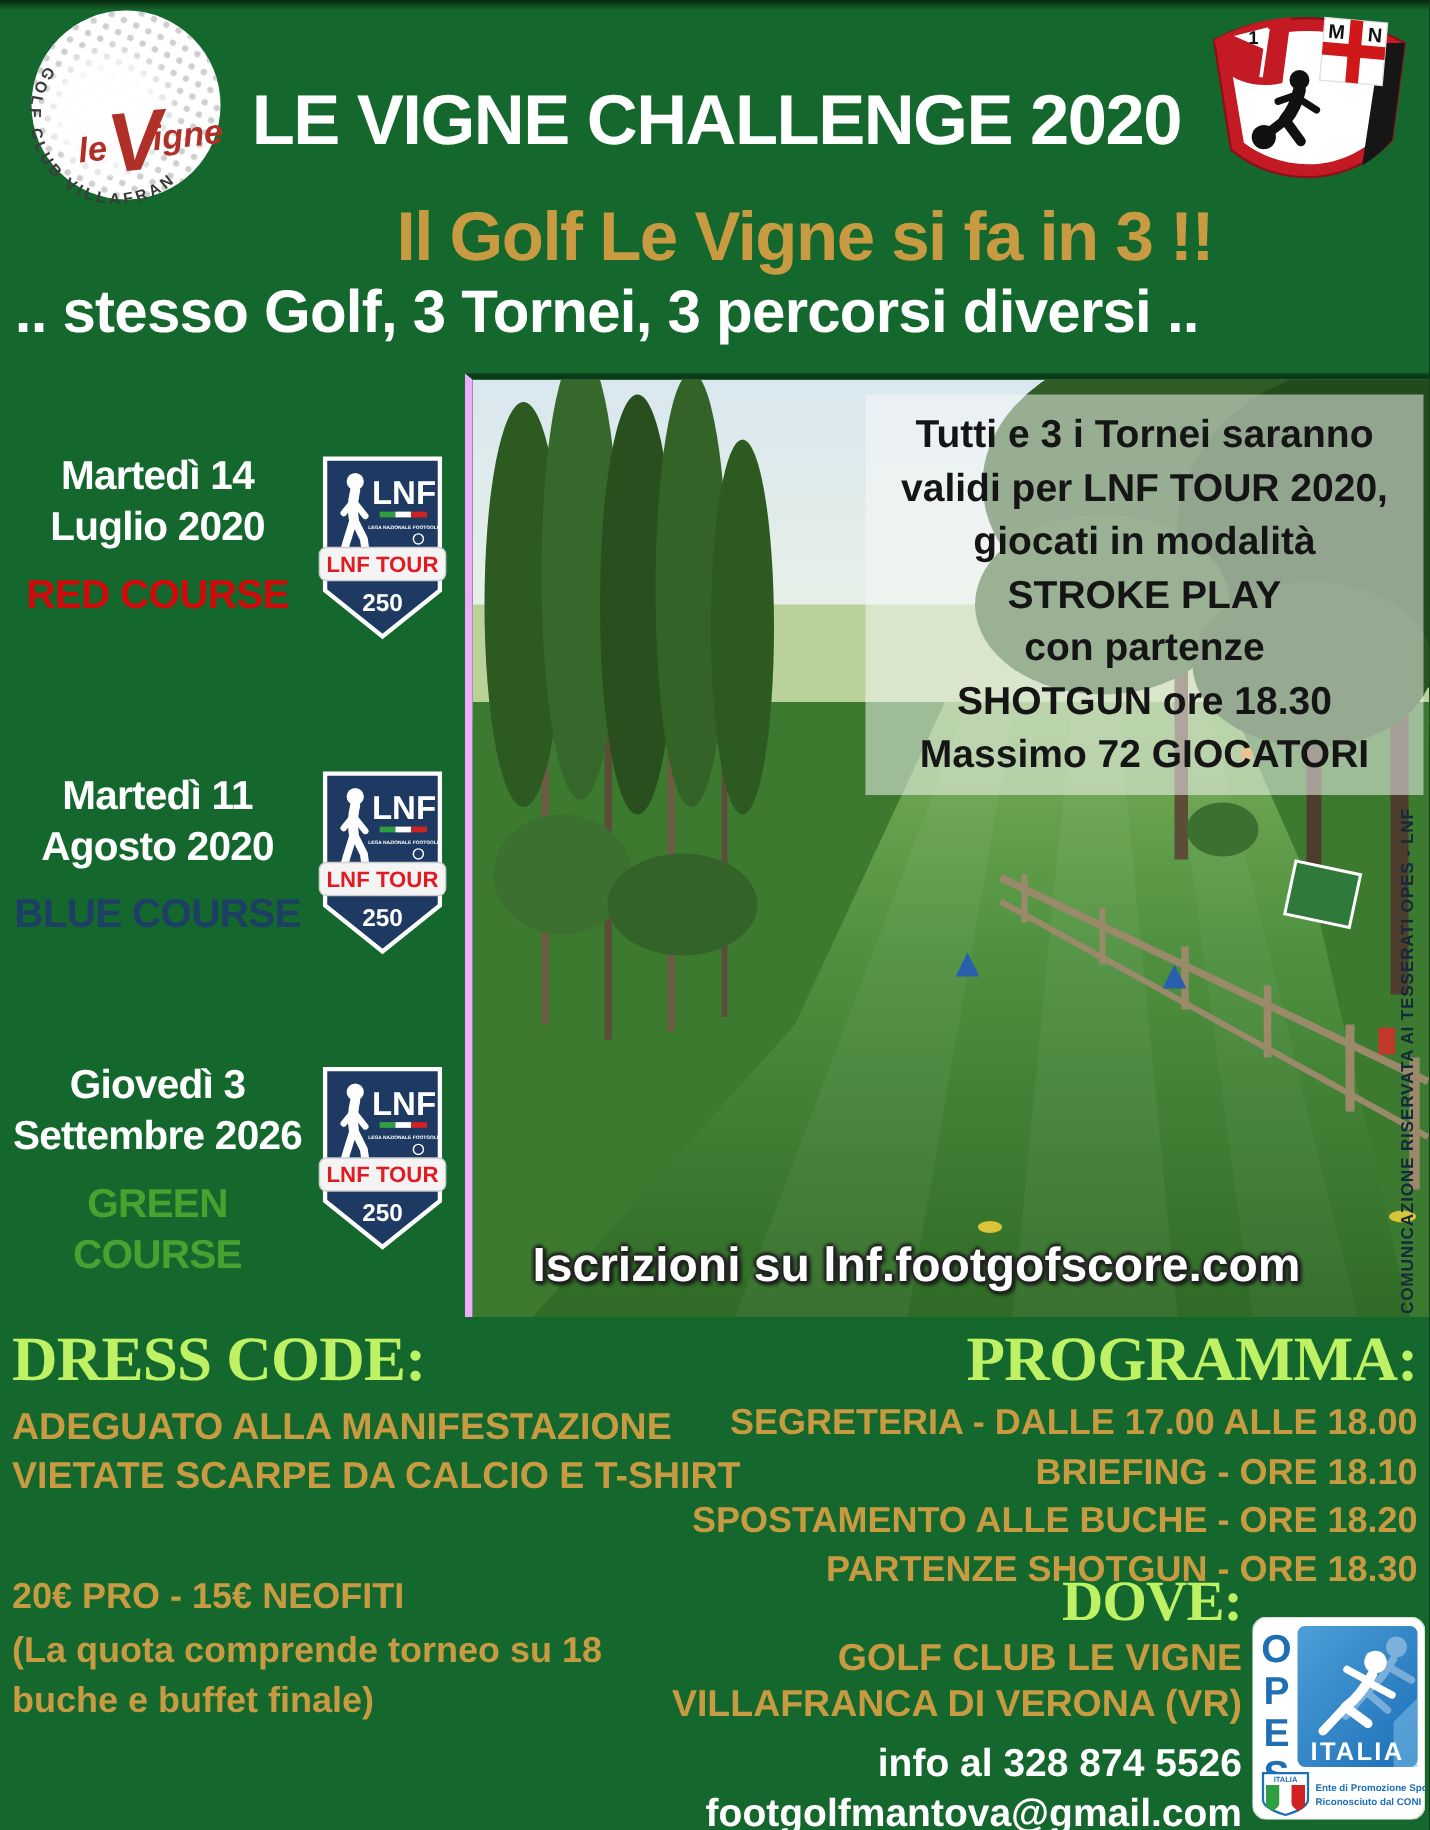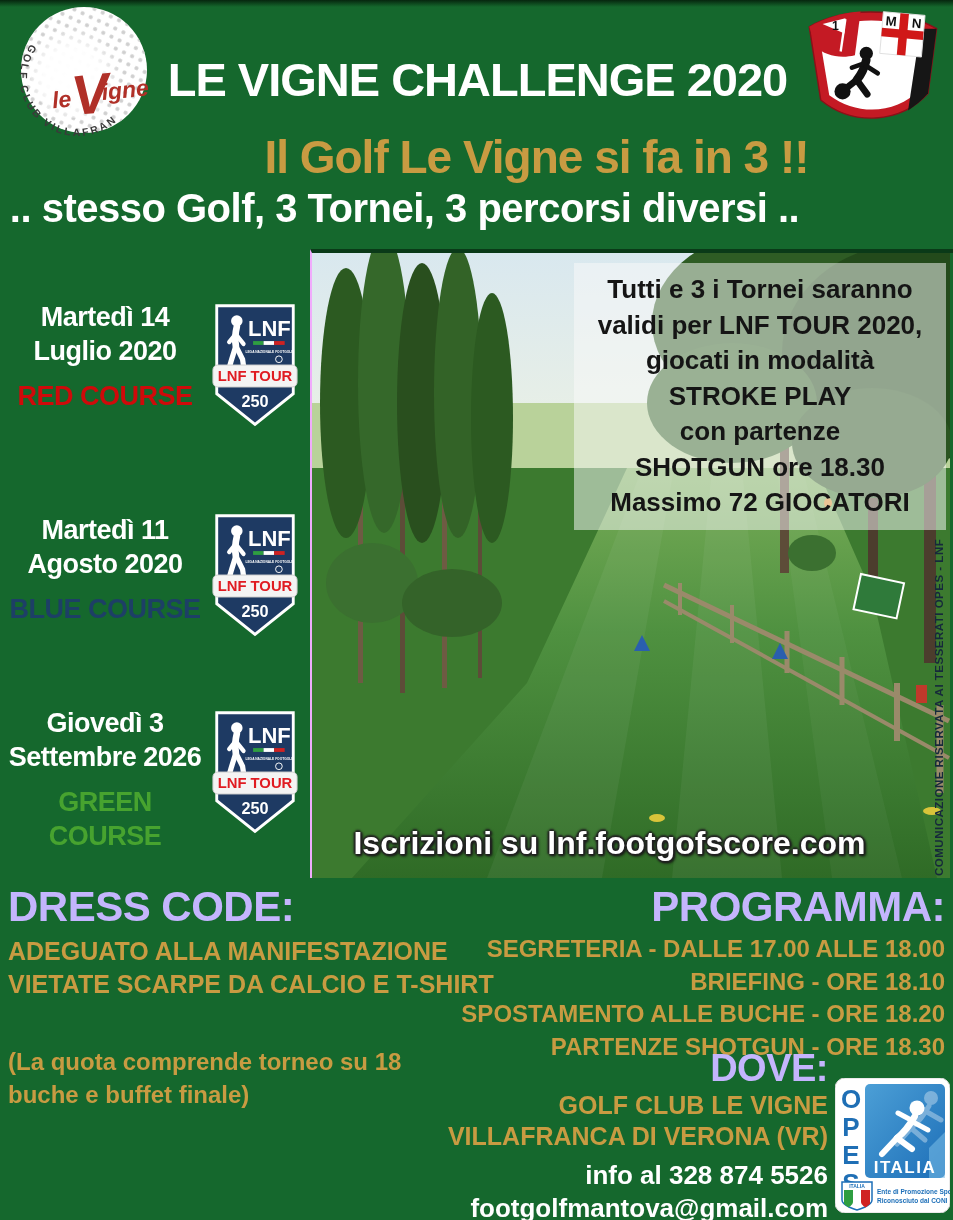--- a/index.html
+++ b/index.html
@@ -16,37 +16,37 @@
   .title{position:absolute;left:160px;top:52px;width:635px;text-align:center;
     font-size:47px;letter-spacing:-1px;white-space:nowrap;}
   .headline{position:absolute;left:120px;top:130px;width:833px;text-align:center;
     font-size:46px;letter-spacing:-1px;color:#c89b42;white-space:nowrap;}
   .subheadline{position:absolute;left:0;top:186px;width:809px;text-align:center;
     font-size:40px;letter-spacing:-0.5px;white-space:nowrap;}
   .club-logo{position:absolute;left:4px;top:2px;width:158px;height:145px;}
   .crest{position:absolute;left:796px;top:4px;width:152px;height:132px;}
   
   .photo{position:absolute;left:310px;top:249px;width:643px;height:629px;
-    border-left:2px solid #f0abfc;border-top:4px solid #0a3a18;overflow:hidden;}
+    border-left:5px solid #f0abfc;border-top:4px solid #0a3a18;overflow:hidden;}
   .photo-overlay{position:absolute;left:262px;top:10px;width:372px;
     background:rgba(250,250,250,.52);color:#151515;text-align:center;
     font-size:26px;line-height:35.5px;padding:9px 0;}
   .registration{position:absolute;left:0;right:46px;bottom:16px;text-align:center;
     font-size:32px;color:#fff;white-space:nowrap;
     text-shadow:-2px 0 2px #222,2px 0 2px #222,0 -2px 2px #222,0 2px 2px #222,2px 2px 3px #111;}
   .side-note{position:absolute;right:8px;bottom:2px;height:330px;
     writing-mode:vertical-rl;transform:rotate(180deg);
     font-size:11.5px;letter-spacing:.5px;color:#16293b;white-space:nowrap;}
   
   .t-block{position:absolute;left:0;width:210px;text-align:center;
     font-size:27px;line-height:34px;letter-spacing:-0.5px;}
   .t-course{margin-top:11px;font-size:27px;}
   .lnf-badge{position:absolute;left:211px;width:88px;height:130px;}
   
-  .sec-title{font-size:40px;letter-spacing:-0.5px;line-height:46px;color:#c4b5fd;}
+  .sec-title{font-size:40px;letter-spacing:-0.5px;line-height:46px;color:#bef264;font-family:Liberation Serif, serif;}
   .gold{color:#c89b42;}
   .dress{position:absolute;left:8px;top:884px;text-align:left;}
   .dress .line{font-size:25px;line-height:33px;}
   .program{position:absolute;right:8px;top:884px;text-align:right;}
   .program .line{font-size:24px;line-height:32.5px;}
   .cost{position:absolute;left:8px;top:1042px;text-align:left;}
   .cost .line{font-size:24px;line-height:33px;}
   .where{position:absolute;right:125px;top:1046px;text-align:right;}
   .where .sec-title{font-size:38px;line-height:44px;}
   .where .line{font-size:25px;line-height:31px;}
@@ -283,20 +283,21 @@
 
   <div class="program">
     <div class="sec-title" style="font-size:42px">PROGRAMMA:</div>
     <div class="line gold" style="margin-top:3px">SEGRETERIA - DALLE 17.00 ALLE 18.00</div>
     <div class="line gold">BRIEFING - ORE 18.10</div>
     <div class="line gold">SPOSTAMENTO ALLE BUCHE - ORE 18.20</div>
     <div class="line gold">PARTENZE SHOTGUN - ORE 18.30</div>
   </div>
 
   <div class="cost">
+    <div class="line gold" style="margin-top:6px">20€ PRO - 15€ NEOFITI</div>
     <div class="line gold" style="margin-top:3px">(La quota comprende torneo su 18</div>
     <div class="line gold">buche e buffet finale)</div>
   </div>
 
   <div class="where">
     <div class="sec-title">DOVE:</div>
     <div class="line gold">GOLF CLUB LE VIGNE</div>
     <div class="line gold">VILLAFRANCA DI VERONA (VR)</div>
     <div class="contact" style="margin-top:7px">info al 328 874 5526</div>
     <div class="contact">footgolfmantova@gmail.com</div>

